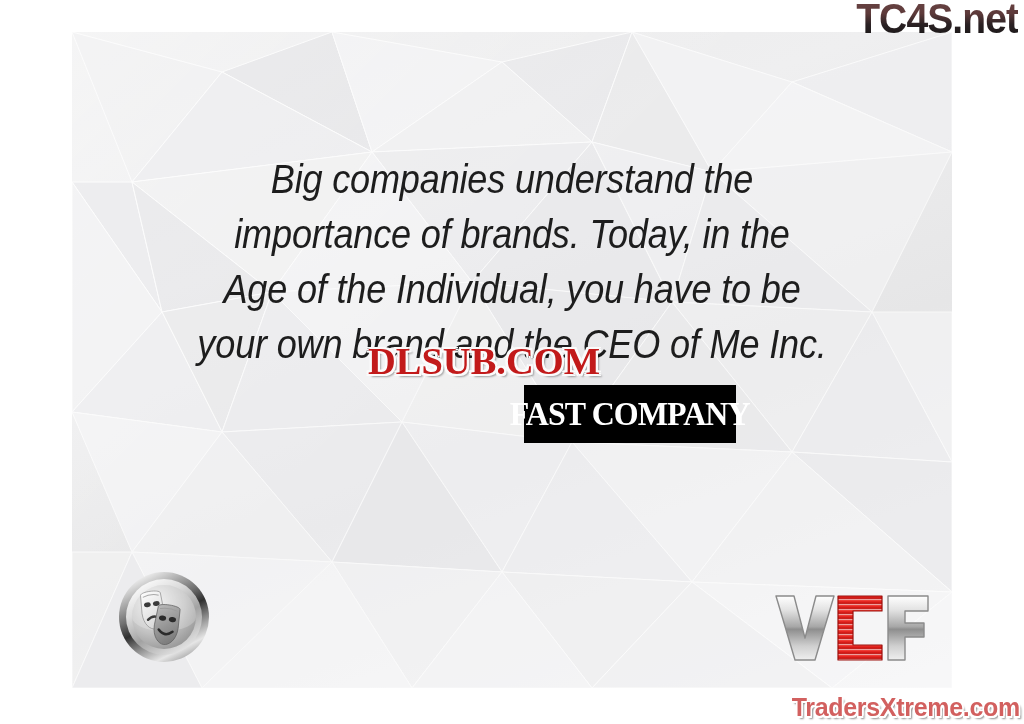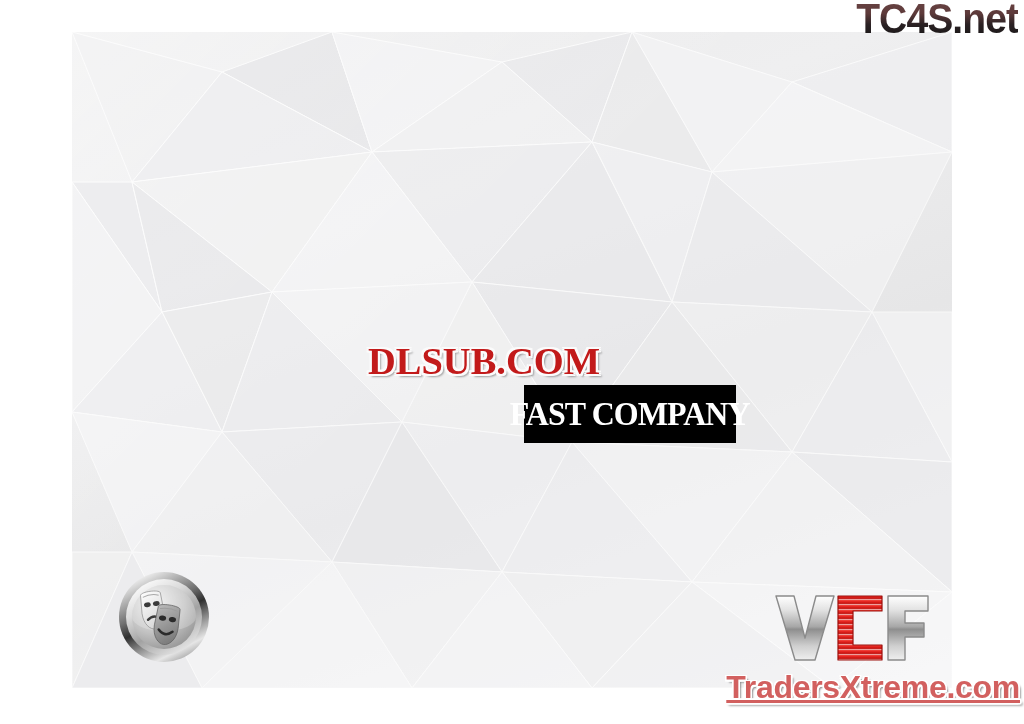--- a/index.html
+++ b/index.html
@@ -110,38 +110,37 @@
     background: linear-gradient(180deg, #6e4747 0%, #5d3a3a 38%, #2a2123 62%, #141414 100%);
     -webkit-background-clip: text;
     background-clip: text;
     color: transparent;
     white-space: nowrap;
   }
 
   #watermark-bottom-right {
     position: absolute;
     right: 4px;
-    bottom: 18px;
+    bottom: 2px;
     font-family: "Liberation Sans", sans-serif;
     font-weight: 700;
-    font-size: 32px;
+    font-size: 25px;
     letter-spacing: -0.3px;
     color: #d2605f;
     text-shadow:
       -1.5px -1.5px 0 #ffffff,
        1.5px -1.5px 0 #ffffff,
       -1.5px  1.5px 0 #ffffff,
        1.5px  1.5px 0 #ffffff,
        0 -1.5px 0 #ffffff,
        0  1.5px 0 #ffffff,
       -1.5px 0 0 #ffffff,
        1.5px 0 0 #ffffff,
        2.5px 2.5px 2px rgba(0,0,0,0.45);
     white-space: nowrap;
-    text-decoration: underline;
   }
 
   #watermark-dlsub {
     position: absolute;
     left: 368px;
     top: 340px;
     font-family: "Liberation Serif", "DejaVu Serif", serif;
     font-weight: 700;
     font-size: 37px;
     letter-spacing: 0px;
@@ -219,20 +218,26 @@
       <polygon points="260,530 430,540 340,656" fill="#f4f4f5"></polygon>
       <polygon points="130,656 260,530 340,656" fill="#f8f8f9"></polygon>
       <polygon points="430,540 620,550 520,656" fill="#f1f1f2"></polygon>
       <polygon points="340,656 430,540 520,656" fill="#f6f6f7"></polygon>
       <polygon points="620,550 880,560 760,656" fill="#f7f7f8"></polygon>
       <polygon points="520,656 620,550 760,656" fill="#f3f3f4"></polygon>
       <polygon points="760,656 880,560 880,656" fill="#f8f8f9"></polygon>
     </g>
   </svg>
 
+  <div id="quote-block">
+    <div class="quote-line">Big companies understand the</div>
+    <div class="quote-line">importance of brands. Today, in the</div>
+    <div class="quote-line">Age of the Individual, you have to be</div>
+    <div class="quote-line">your own brand and the CEO of Me Inc.</div>
+  </div>
 
   <div id="attribution-logo">
     <span id="attribution-logo-text">FAST COMPANY</span>
   </div>
 
   <svg id="masks-badge" viewBox="0 0 94 94" aria-hidden="true">
     <defs>
       <linearGradient id="ringOuter" x1="0.25" y1="0" x2="0.75" y2="1">
         <stop offset="0%" stop-color="#fdfdfd"></stop>
         <stop offset="18%" stop-color="#b9b9b9"></stop>

